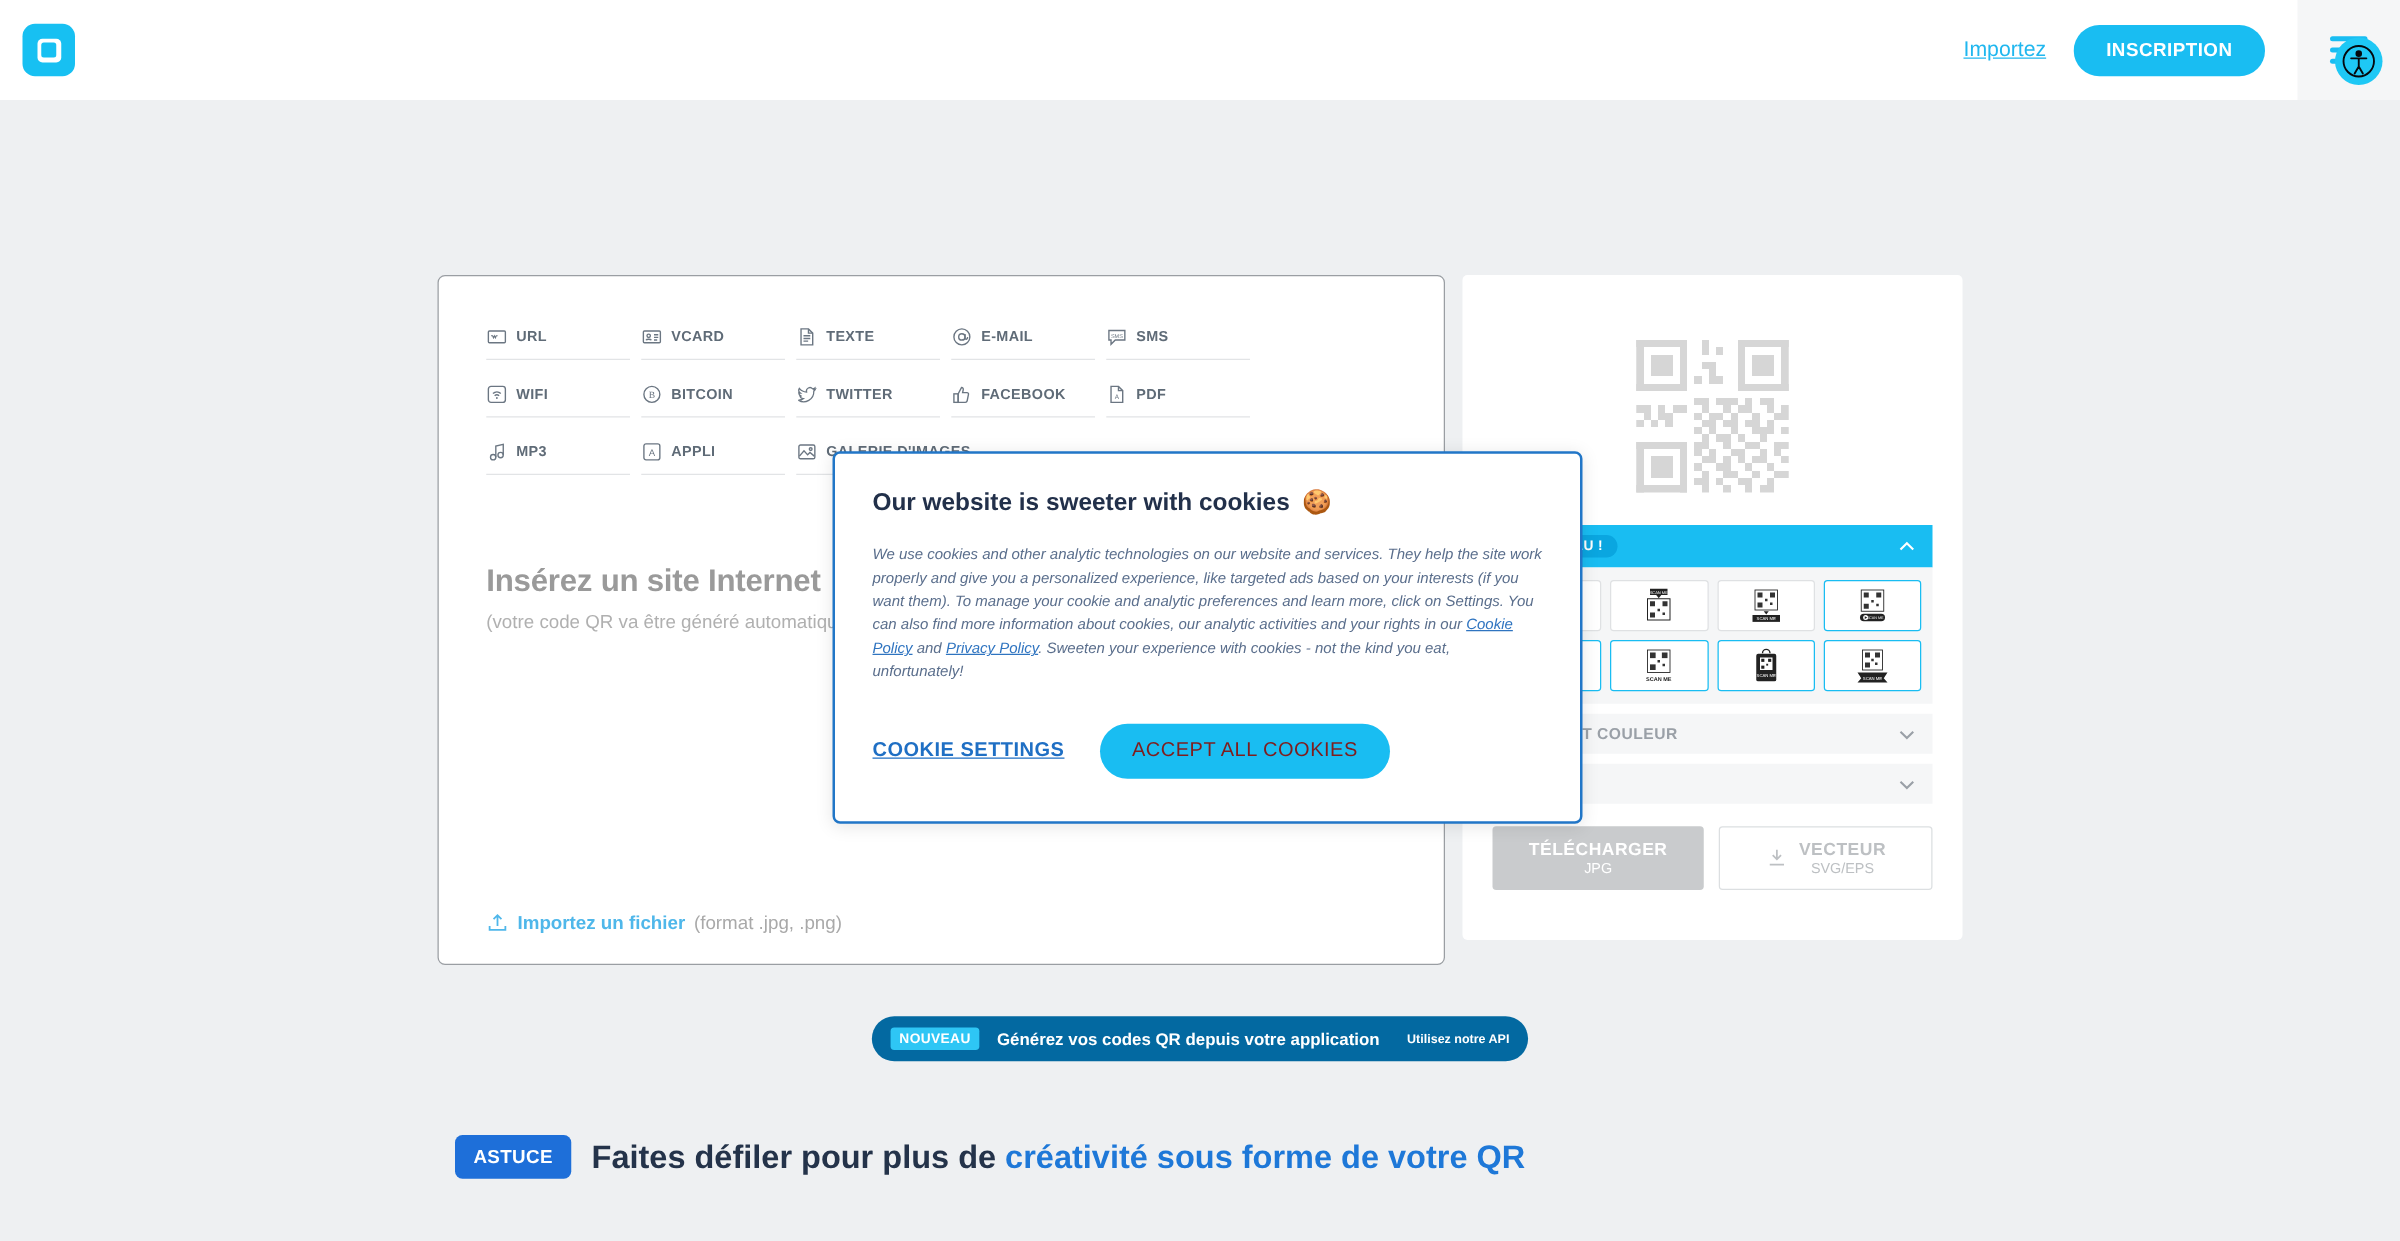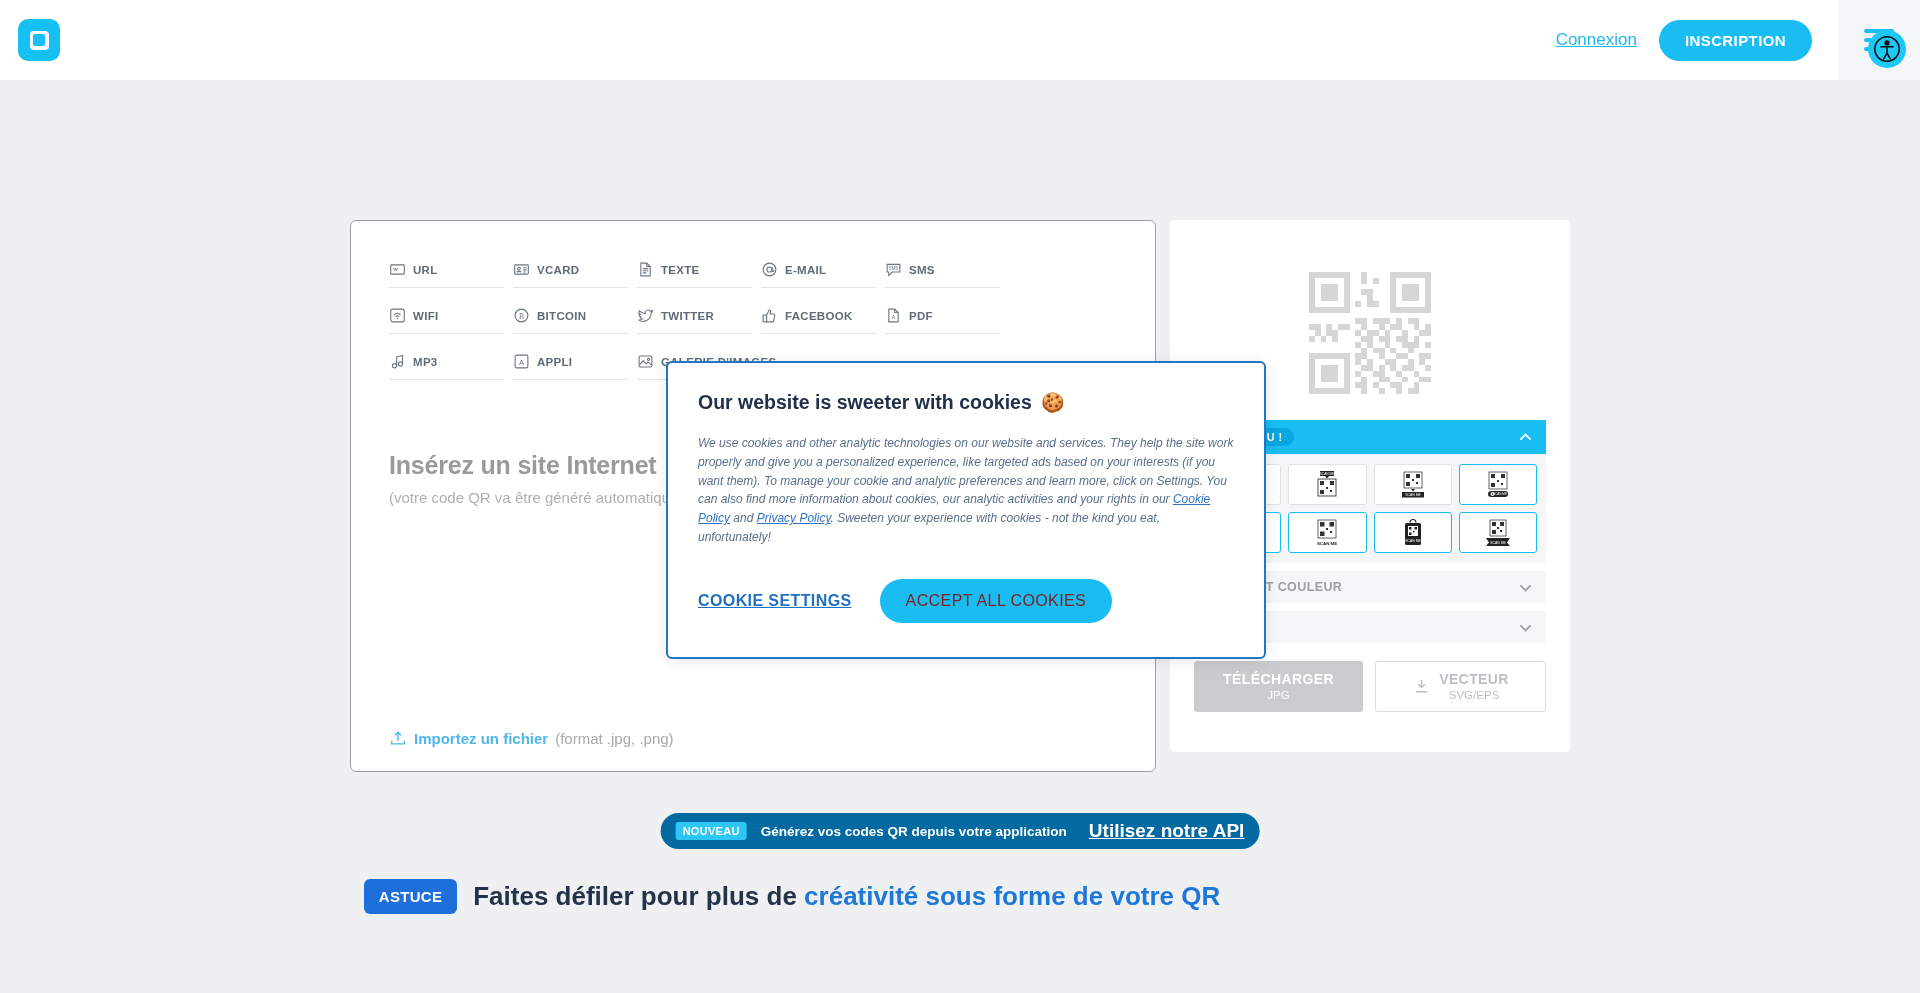--- a/index.html
+++ b/index.html
@@ -239,27 +239,27 @@
     background: #2ec6f5; color: #fff;
     font-size: 11px; font-weight: bold;
     border-radius: 3px; padding: 3px 7px;
     letter-spacing: 0.3px;
   }
   .api-text {
     color: #fff; font-size: 13.5px; font-weight: bold;
     margin-left: 14px;
   }
   .api-link {
-    color: #fff; font-size: 19px; font-weight: bold;
-    text-decoration: underline; margin-left: 22px; cursor: pointer;
+    color: #fff; font-size: 10px; font-weight: bold;
+    margin-left: 22px; cursor: pointer;
   }
 
   
   .astuce-row {
-    position: absolute; top: 799px; left: 0; width: 1584px;
+    position: absolute; top: 828px; left: 0; width: 1584px;
     display: flex; align-items: center; justify-content: center; gap: 16px;
   }
   .astuce-badge {
     background: #1e6fd9; color: #fff;
     font-size: 15px; font-weight: bold;
     border-radius: 6px; padding: 9px 15px;
     letter-spacing: 0.3px;
   }
   .astuce-text {
     font-size: 26px; font-weight: bold; color: #24334a;
@@ -322,21 +322,21 @@
 <body>
 
 <div class="header">
   <div class="brand">
     <div class="brand-logo">
       <div class="brand-logo-inner"></div>
     </div>
   </div>
 
   <div class="header-right">
-    <a class="login-link">Connexion</a>
+    <a class="login-link">Importez</a>
     <button class="signup-btn">INSCRIPTION</button>
     <div class="burger-zone">
       <div class="burger">
           <span></span>
           <span></span>
           <span></span>
         </div>
     </div>
   </div>
 </div>

